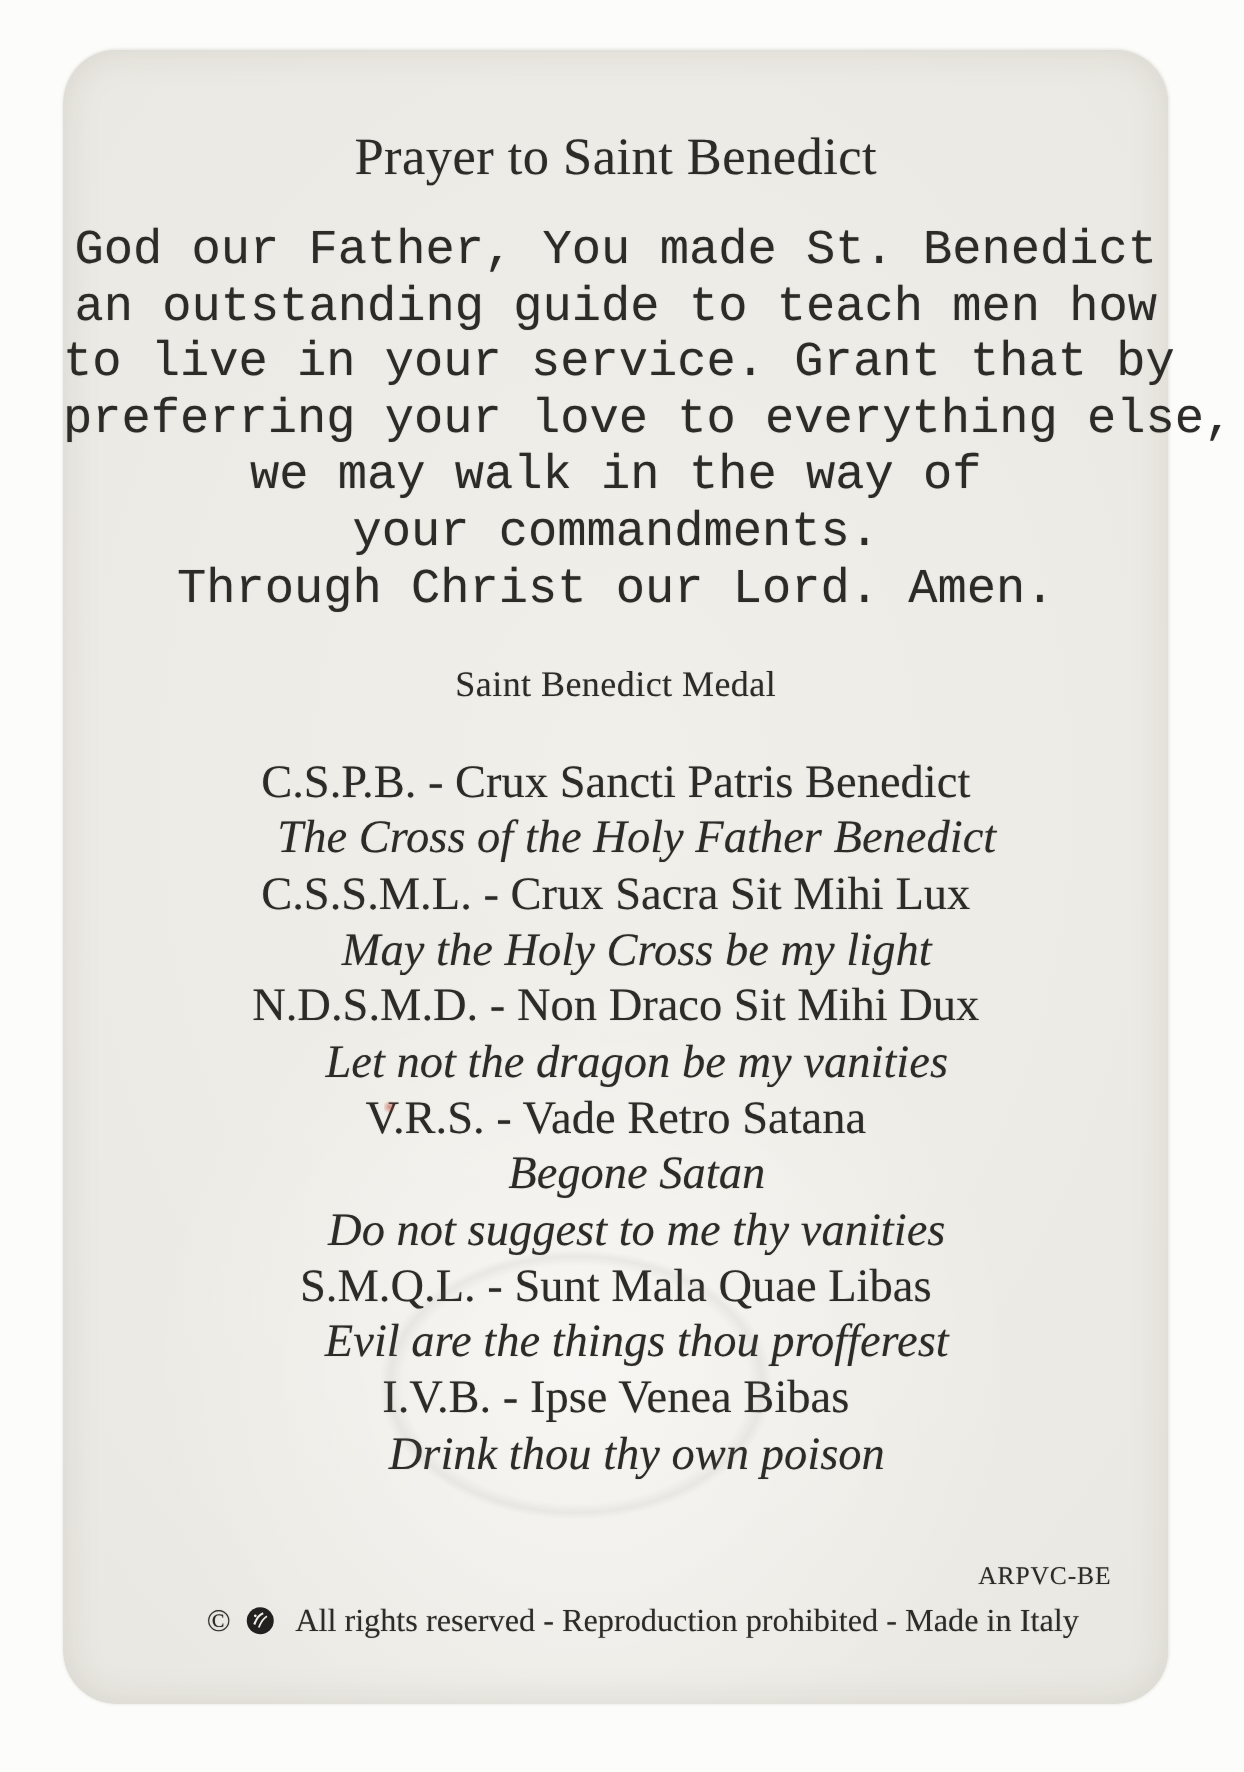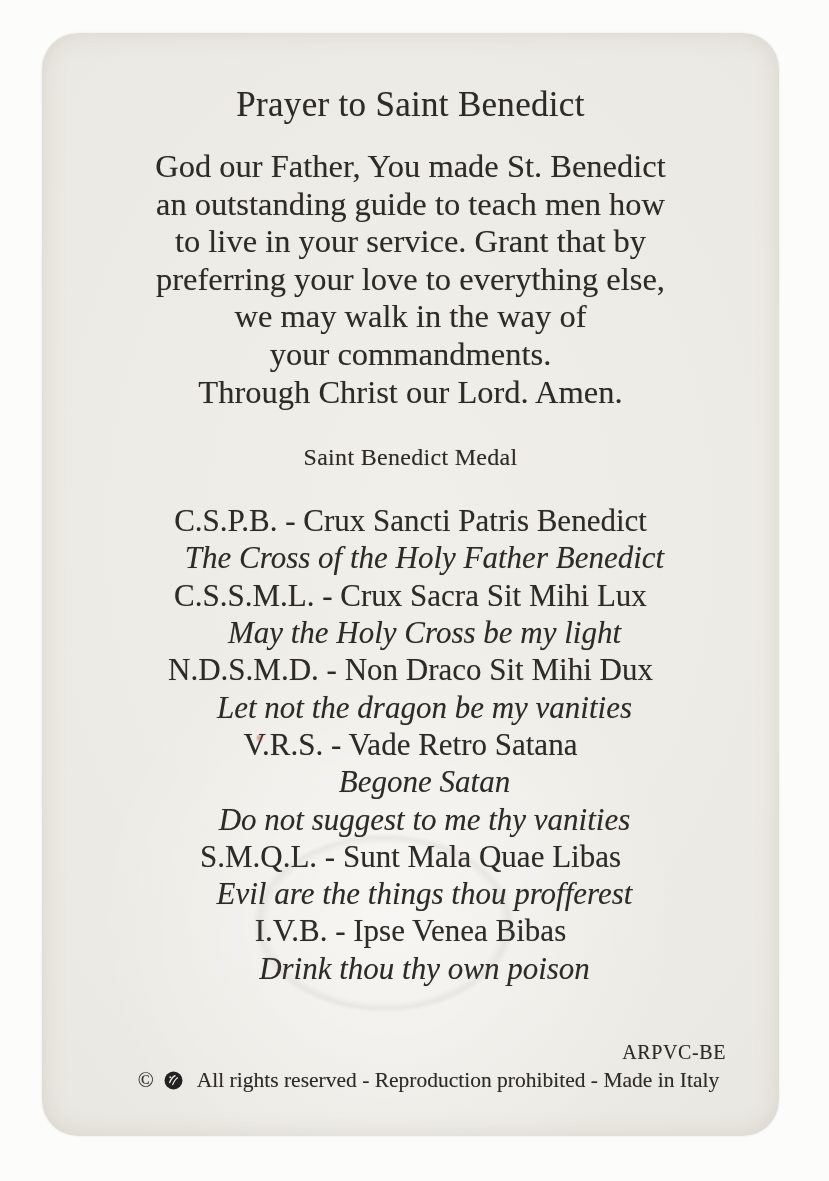--- a/index.html
+++ b/index.html
@@ -37,41 +37,41 @@
 
   .title {
     margin: 0;
     padding-top: 53px;
     font-size: 35px;
     font-weight: normal;
     line-height: 37px;
     letter-spacing: 0.3px;
   }
 
-  .prayer { margin-top: 25px; }
+  .prayer { margin-top: 25px; font-family: Liberation Mono, monospace; }
   .pline  { font-size: 32.5px; line-height: 37.6px; }
 
   .medal-title {
     margin: 0;
     margin-top: 28px;
     font-size: 24px;
     font-weight: normal;
     line-height: 37px;
     letter-spacing: 0.3px;
   }
 
   .medal { margin-top: 26px; }
   .mline { font-size: 31px; line-height: 37.3px; }
   .mline.italic { font-style: italic; padding-left: 28px; }
 
   .code {
     position: absolute;
     top: 1008px;
-    right: 53px;
-    font-size: 20px;
+    right: 38px;
+    font-size: 17px;
     letter-spacing: 0.6px;
     text-shadow: 0 0.3px 0.8px rgba(55,50,45,0.35);
   }
 
   .copyright {
     position: absolute;
     top: 1035px;
     left: 0;
     right: 0;
     padding-left: 36px;

